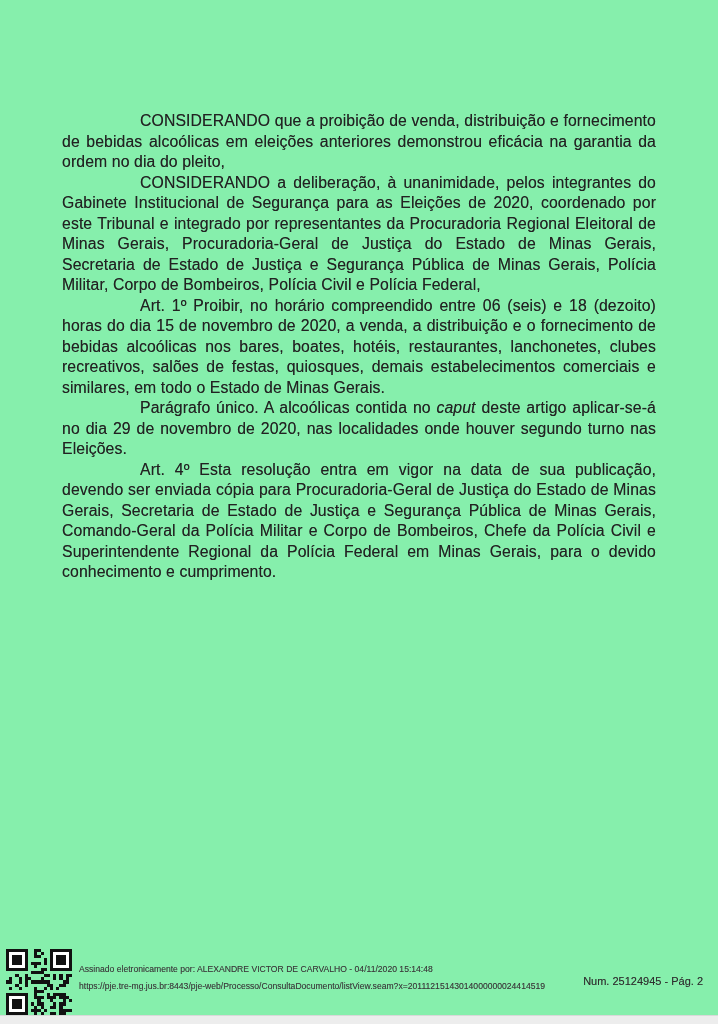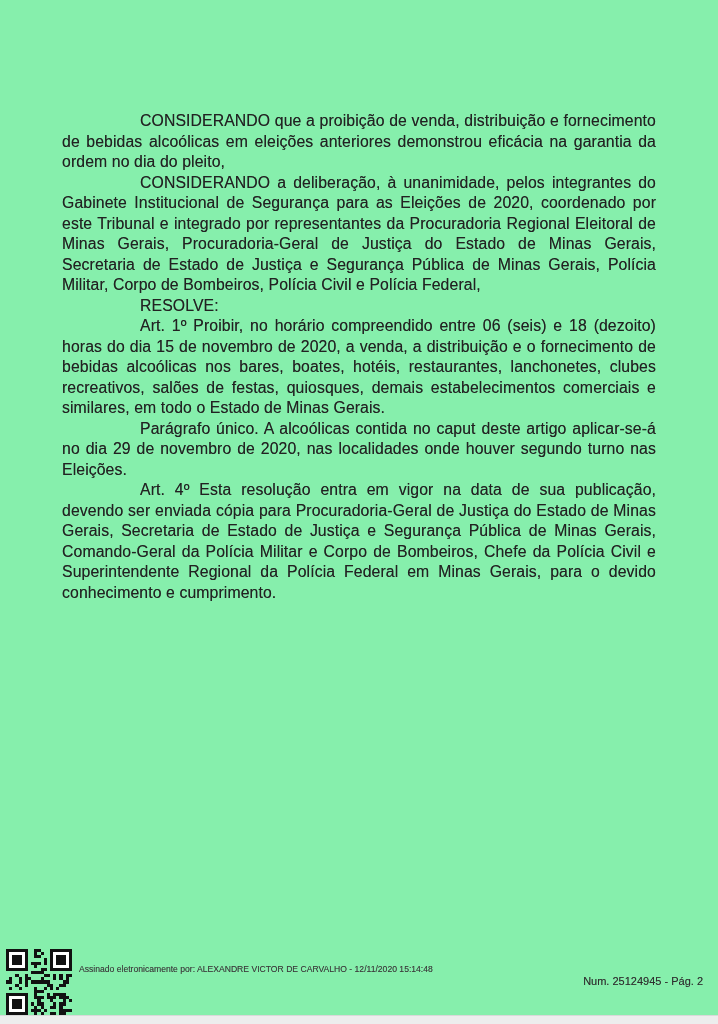--- a/index.html
+++ b/index.html
@@ -24,21 +24,21 @@
   p.doc {
     margin: 0;
     font-size: 15.8px;
     line-height: 20.5px;
     color: #222222;
     text-align: justify;
     text-indent: 78px;
     letter-spacing: 0.1px;
     text-shadow: 0 0 0.5px rgba(40,40,40,0.55);
   }
-  p.doc .it { }
+  p.doc .it { font-style: italic; }
   .mt-p2      { margin-top: 41px; }
   .mt-resolve { margin-top: 24px; }
   .mt-art1    { margin-top: 45px; }
   .mt-art2    { margin-top: 35px; }
   .mt-art3    { margin-top: 34px; }
   .mt-art4    { margin-top: 36px; }
 
   .qr {
     position: absolute;
     left: 6px;
@@ -78,21 +78,20 @@
 </head>
 <body>
 
 <div class="page">
 
   <div class="content">
     <p class="doc">CONSIDERANDO que a proibição de venda, distribuição e fornecimento de bebidas alcoólicas em eleições anteriores demonstrou eficácia na garantia da ordem no dia do pleito,</p>
 
     <p class="doc mt-p2">CONSIDERANDO a deliberação, à unanimidade, pelos integrantes do Gabinete Institucional de Segurança para as Eleições de 2020, coordenado por este Tribunal e integrado por representantes da Procuradoria Regional Eleitoral de Minas Gerais, Procuradoria-Geral de Justiça do Estado de Minas Gerais, Secretaria de Estado de Justiça e Segurança Pública de Minas Gerais, Polícia Militar, Corpo de Bombeiros, Polícia Civil e Polícia Federal,</p>
 
-    <p class="doc mt-resolve">RESOLVE:</p>
 
     <p class="doc mt-art1">Art. 1º Proibir, no horário compreendido entre 06 (seis) e 18 (dezoito) horas do dia 15 de novembro de 2020, a venda, a distribuição e o fornecimento de bebidas alcoólicas nos bares, boates, hotéis, restaurantes, lanchonetes, clubes recreativos, salões de festas, quiosques, demais estabelecimentos comerciais e similares, em todo o Estado de Minas Gerais.</p>
 
     <p class="doc"><span>Parágrafo único. A alcoólicas contida no </span><span class="it">caput</span><span> deste artigo aplicar-se-á no dia 29 de novembro de 2020, nas localidades onde houver segundo turno nas Eleições.</span></p>
 
 
 
     <p class="doc mt-art4">Art. 4º Esta resolução entra em vigor na data de sua publicação, devendo ser enviada cópia para Procuradoria-Geral de Justiça do Estado de Minas Gerais, Secretaria de Estado de Justiça e Segurança Pública de Minas Gerais, Comando-Geral da Polícia Militar e Corpo de Bombeiros, Chefe da Polícia Civil e Superintendente Regional da Polícia Federal em Minas Gerais, para o devido conhecimento e cumprimento.</p>
   </div>
 
@@ -209,20 +208,21 @@
         <rect x="14" y="0" width="7" height="7"></rect>
         <rect x="15" y="1" width="5" height="5" fill="#fff"></rect>
         <rect x="16" y="2" width="3" height="3"></rect>
         <rect x="0" y="14" width="7" height="7"></rect>
         <rect x="1" y="15" width="5" height="5" fill="#fff"></rect>
         <rect x="2" y="16" width="3" height="3"></rect>
       </svg>
   </div>
 
   <div class="footer-lines">
-    <div>Assinado eletronicamente por: ALEXANDRE VICTOR DE CARVALHO - 12/11/2020 15:14:48</div>
+    <div>Assinado eletronicamente por: ALEXANDRE VICTOR DE CARVALHO - 04/11/2020 15:14:48</div>
+    <div>https://pje.tre-mg.jus.br:8443/pje-web/Processo/ConsultaDocumento/listView.seam?x=20111215143014000000024414519</div>
   </div>
 
   <div class="page-ref">Num. 25124945 - Pág. 2</div>
 
   <div class="bottom-strip"></div>
 
 </div>
 
 </body></html>

